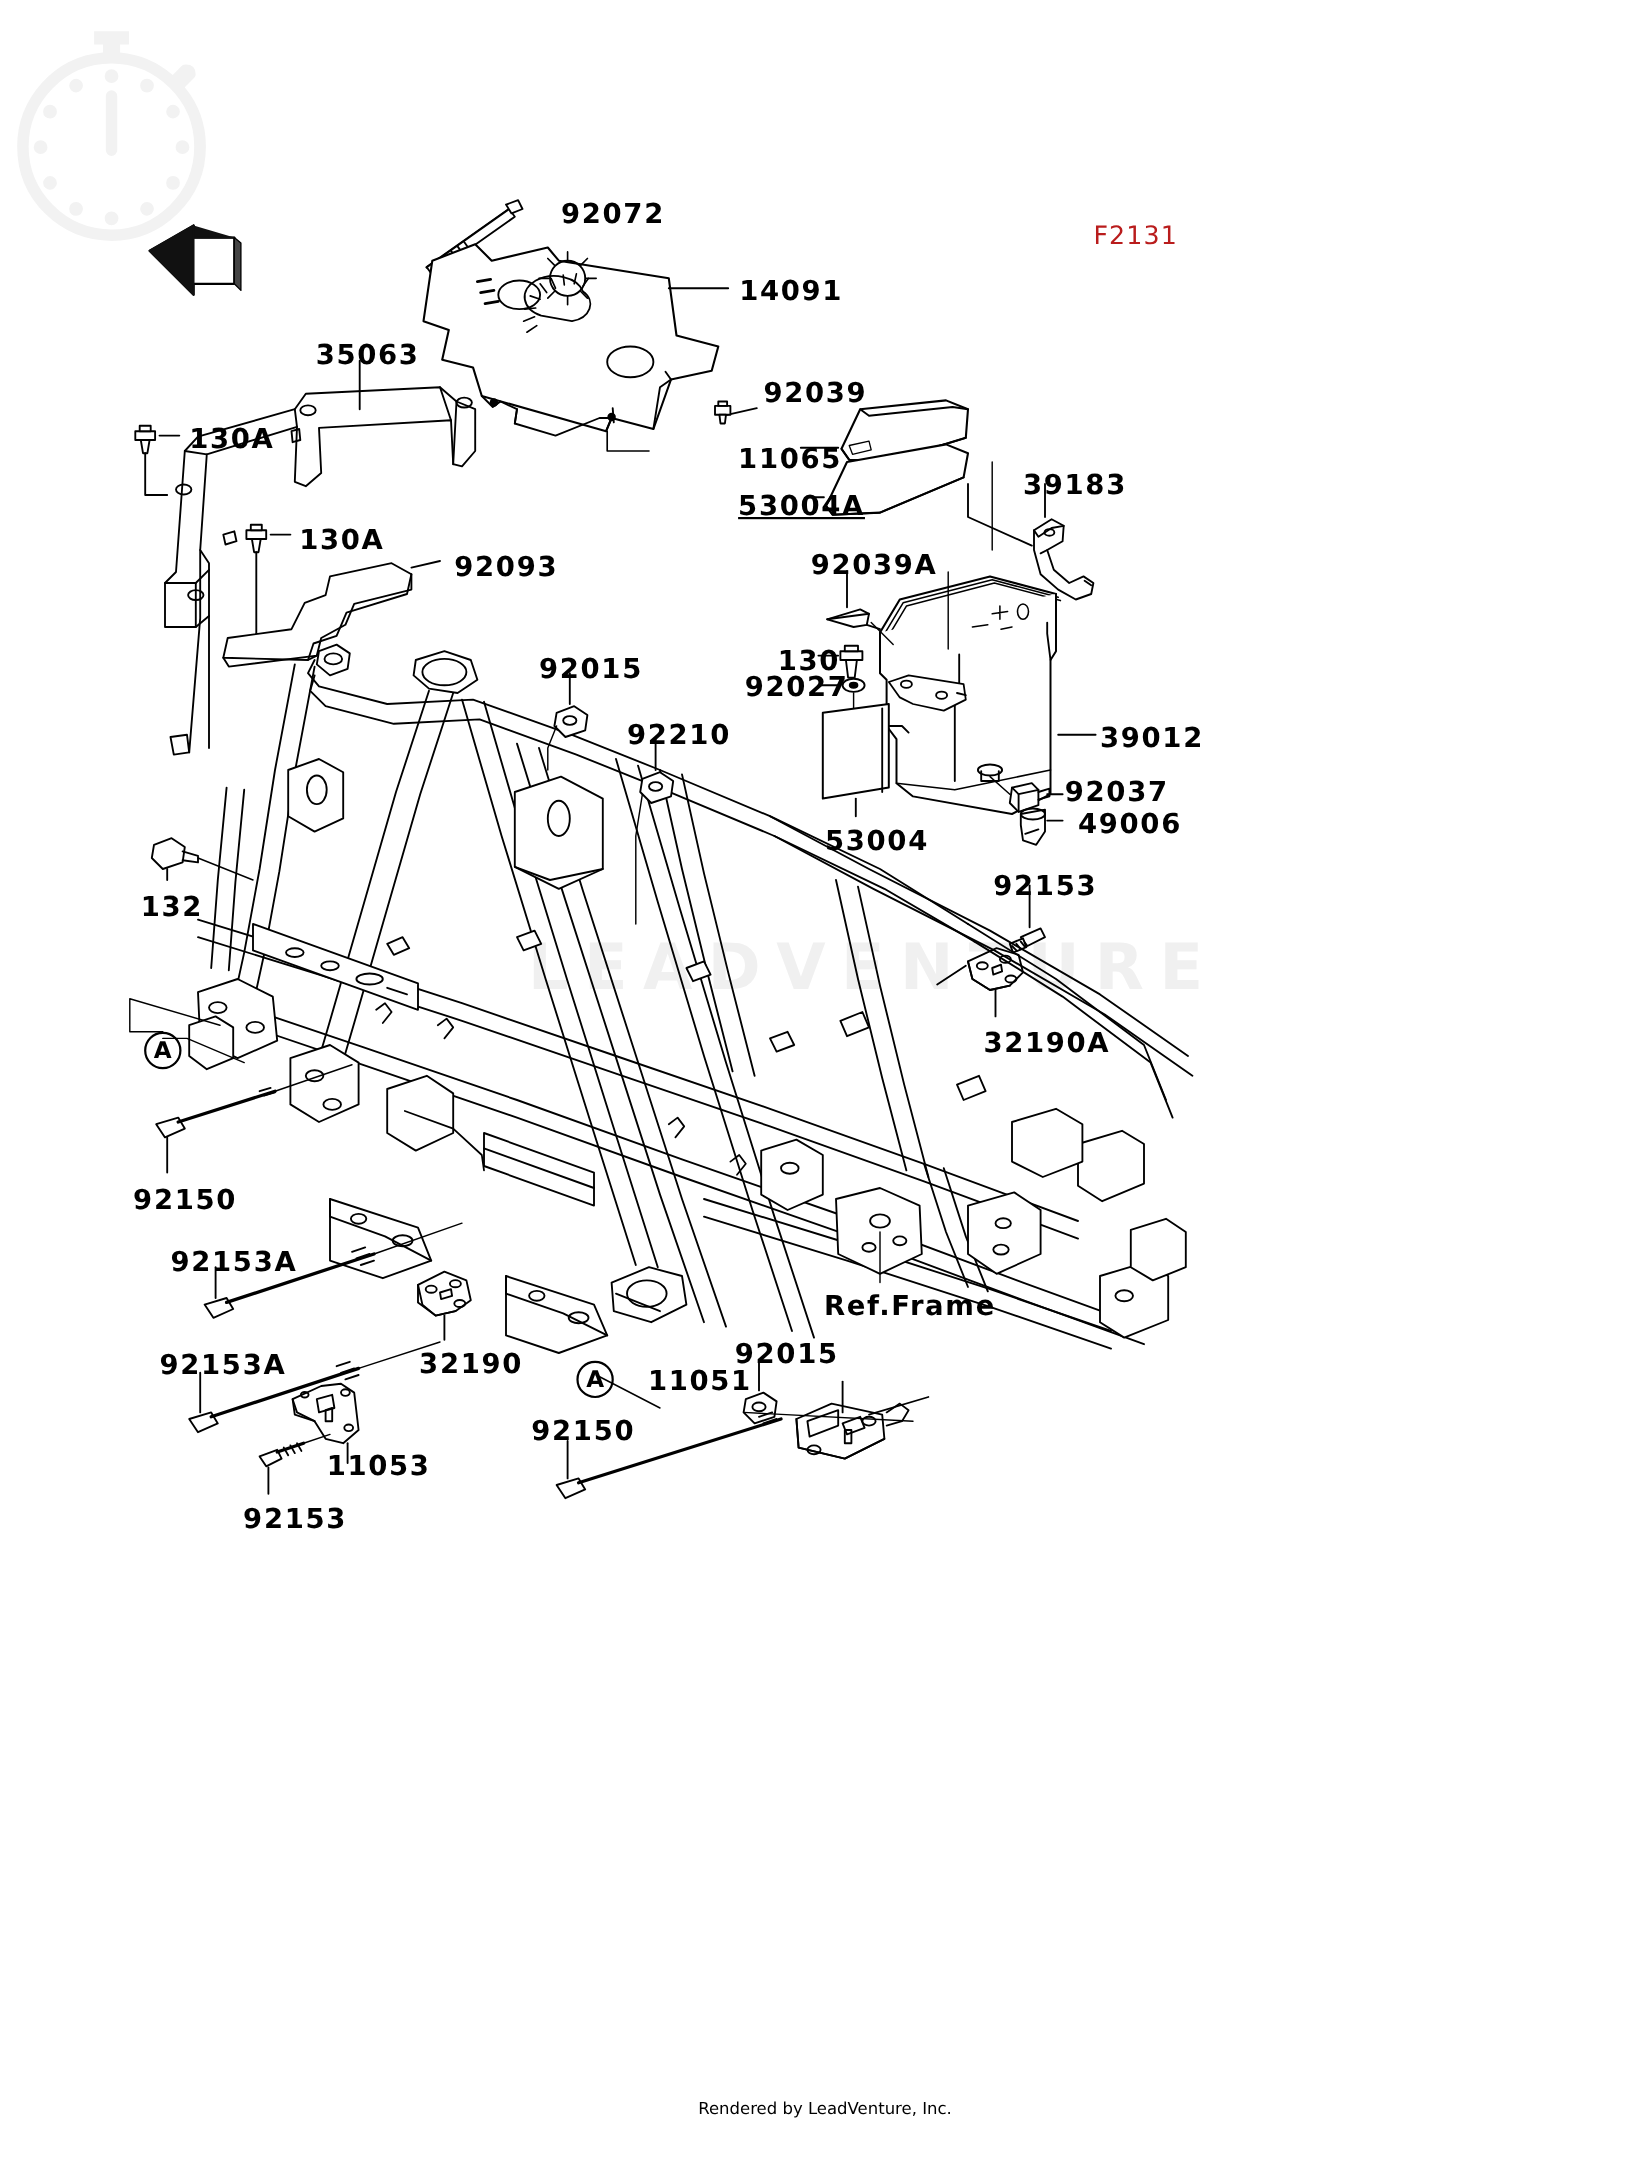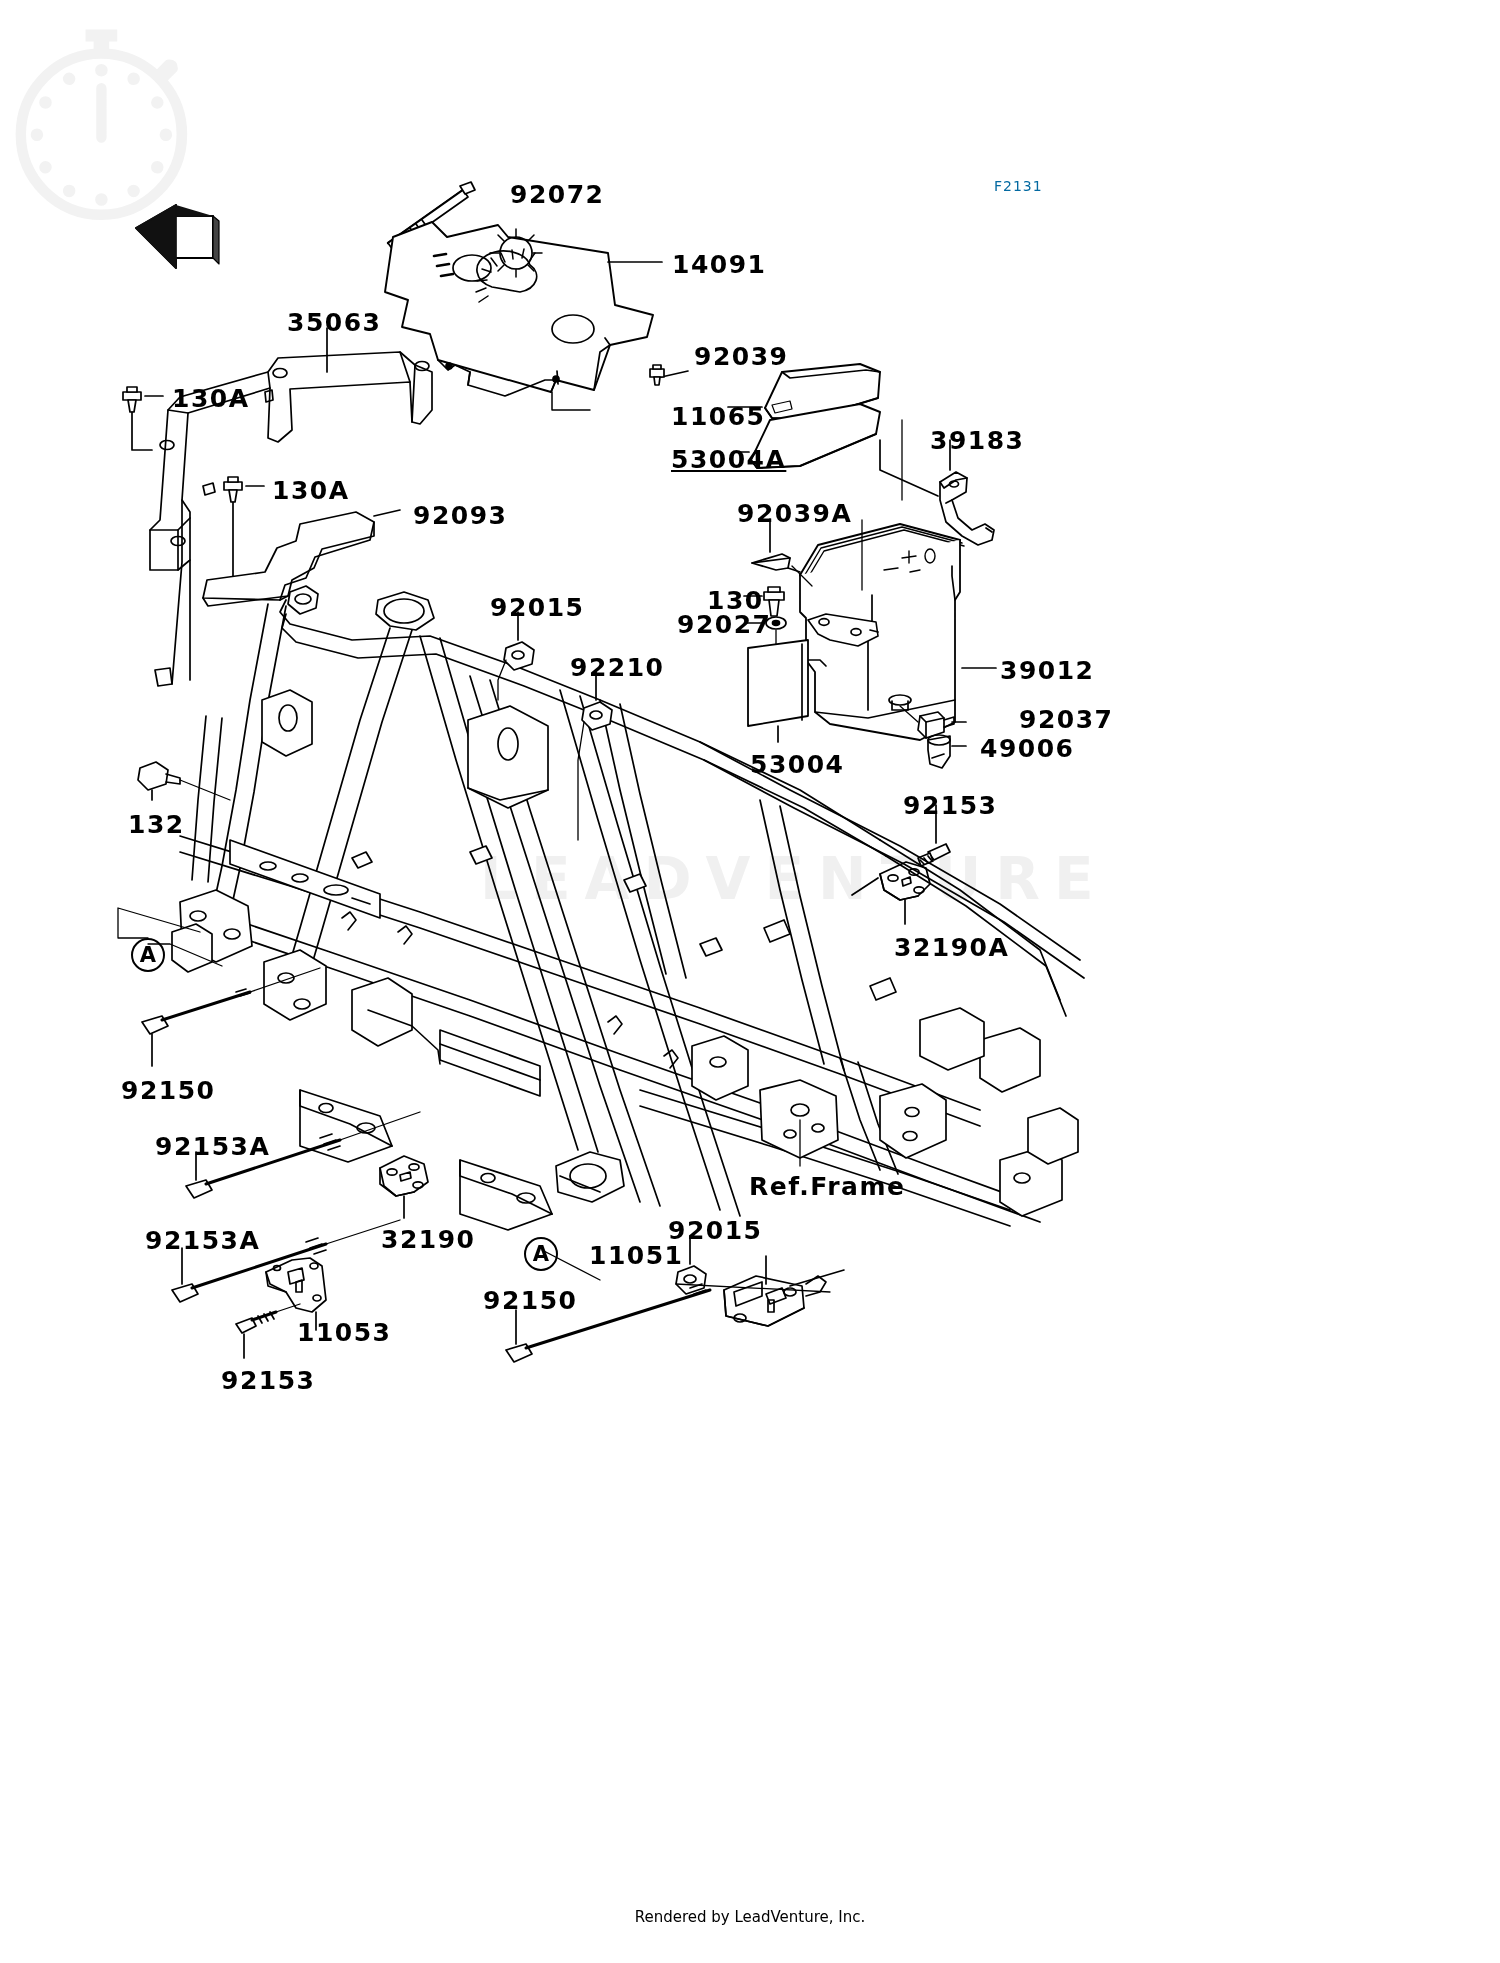--- a/index.html
+++ b/index.html
@@ -1,19 +1,19 @@
 <!DOCTYPE html>
 <html><head>
 <meta charset="utf-8">
 <style>
   html,body{margin:0;padding:0;background:#ffffff;}
   body{width:1500px;height:1963px;position:relative;font-family:"DejaVu Sans",sans-serif;overflow:hidden;}
   #stage{position:absolute;inset:0;}
   .lbl{position:absolute;font-family:"DejaVu Sans",sans-serif;font-weight:700;font-size:25px;letter-spacing:1.5px;color:#000;white-space:nowrap;line-height:1;}
-  .code{position:absolute;font-family:"DejaVu Sans",sans-serif;font-weight:400;font-size:14px;letter-spacing:1px;color:#0369a1;white-space:nowrap;}
+  .code{position:absolute;font-family:"DejaVu Sans",sans-serif;font-weight:400;font-size:23px;letter-spacing:1px;color:#b91c1c;white-space:nowrap;margin-top:24px;}
   .footer{position:absolute;left:0;width:100%;text-align:center;font-family:"DejaVu Sans",sans-serif;font-size:15px;color:#000;}
   .circ{position:absolute;width:34px;height:34px;border:2.2px solid #000;border-radius:50%;box-sizing:border-box;
         display:flex;align-items:center;justify-content:center;font-weight:700;font-size:21px;font-family:"DejaVu Sans",sans-serif;}
   svg.draw{position:absolute;left:0;top:0;width:1500px;height:1963px;pointer-events:none;}
   .wm{position:absolute;color:#f0f0f0;font-weight:800;font-family:"DejaVu Sans",sans-serif;user-select:none;}
   .wm1{left:480px;top:845px;font-size:58px;letter-spacing:14px;}
   .wmlogo{left:545px;top:640px;font-size:260px;line-height:1;color:#f2f2f2;}
 </style>
 </head>
 <body>
@@ -487,21 +487,21 @@
   <div class="lbl" style="left:671px;top:447px;text-decoration:underline;">53004A</div>
   <div class="lbl" style="left:930px;top:428px;">39183</div>
   <div class="lbl" style="left:272px;top:478px;">130A</div>
   <div class="lbl" style="left:413px;top:503px;">92093</div>
   <div class="lbl" style="left:737px;top:501px;">92039A</div>
   <div class="lbl" style="left:490px;top:595px;">92015</div>
   <div class="lbl" style="left:707px;top:588px;">130</div>
   <div class="lbl" style="left:677px;top:612px;">92027</div>
   <div class="lbl" style="left:570px;top:655px;">92210</div>
   <div class="lbl" style="left:1000px;top:658px;">39012</div>
-  <div class="lbl" style="left:1019px;top:707px;text-align:center;">92037</div>
+  <div class="lbl" style="left:968px;top:707px;text-align:center;">92037</div>
   <div class="lbl" style="left:980px;top:736px;">49006</div>
   <div class="lbl" style="left:750px;top:752px;">53004</div>
   <div class="lbl" style="left:903px;top:793px;">92153</div>
   <div class="lbl" style="left:128px;top:812px;">132</div>
   <div class="lbl" style="left:876px;top:935px;margin-left:18px;">32190A</div>
   <div class="lbl" style="left:121px;top:1078px;">92150</div>
   <div class="lbl" style="left:155px;top:1134px;">92153A</div>
   <div class="lbl" style="left:749px;top:1174px;">Ref.Frame</div>
   <div class="lbl" style="left:668px;top:1218px;">92015</div>
   <div class="lbl" style="left:145px;top:1228px;">92153A</div>

